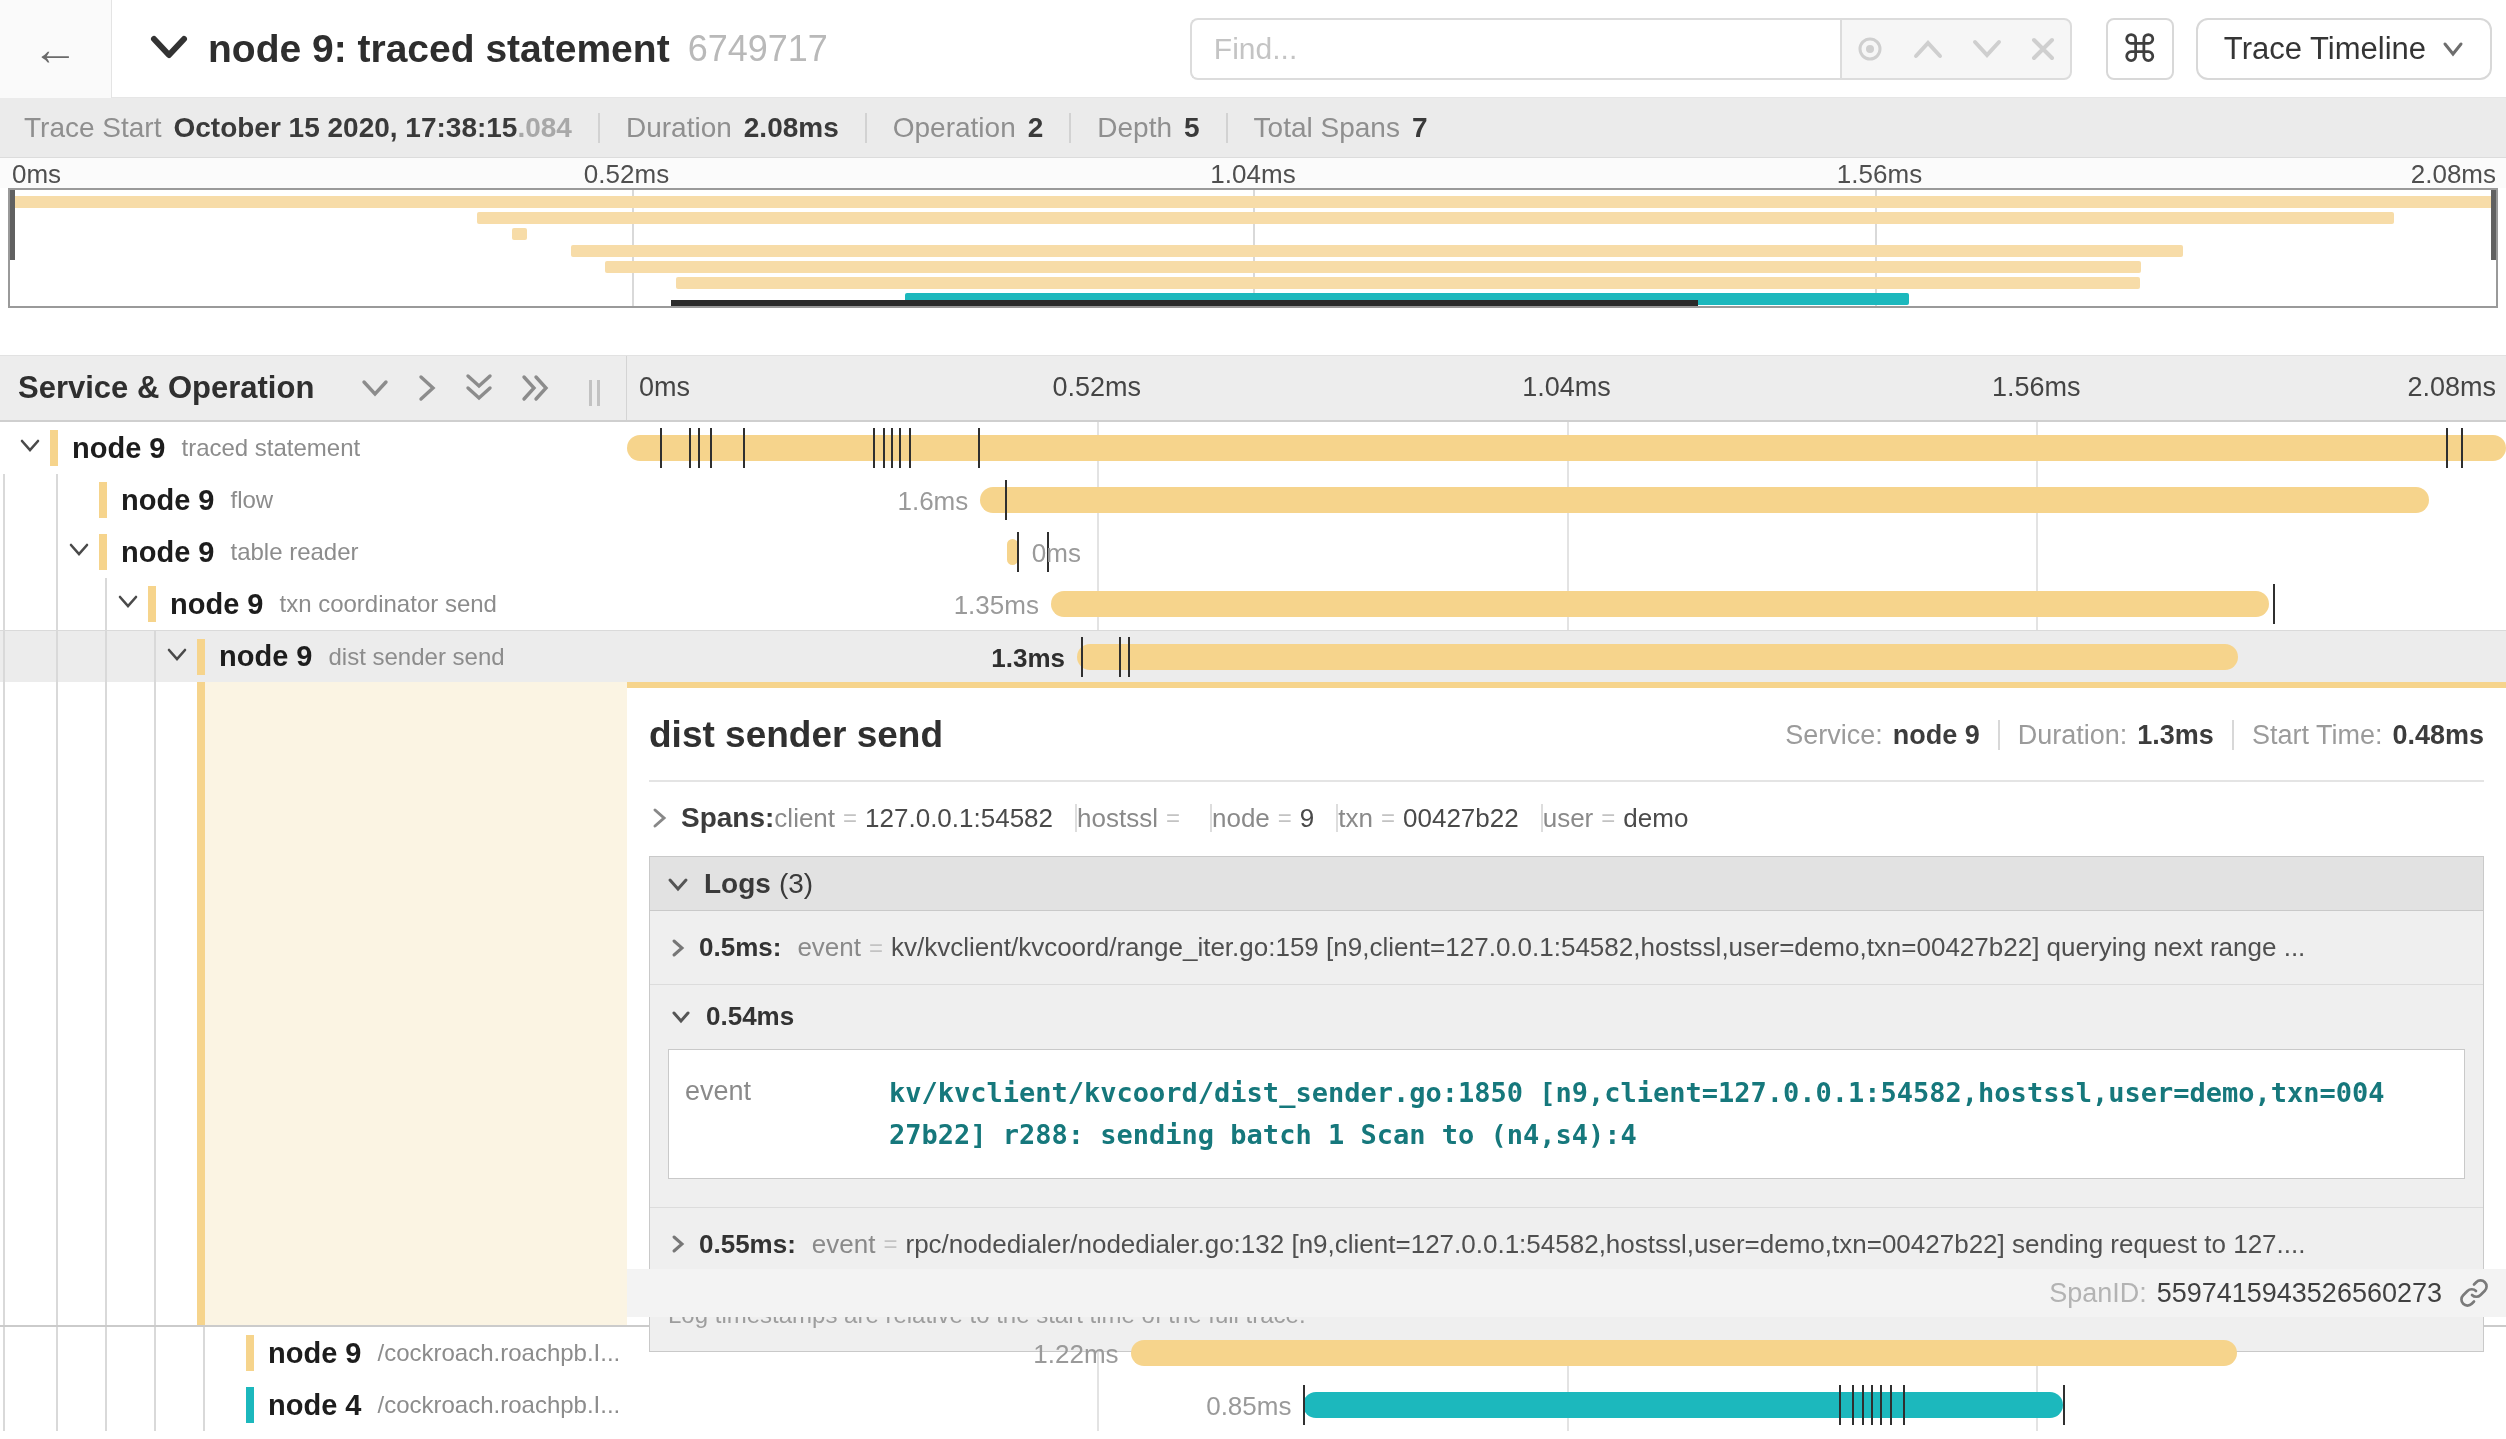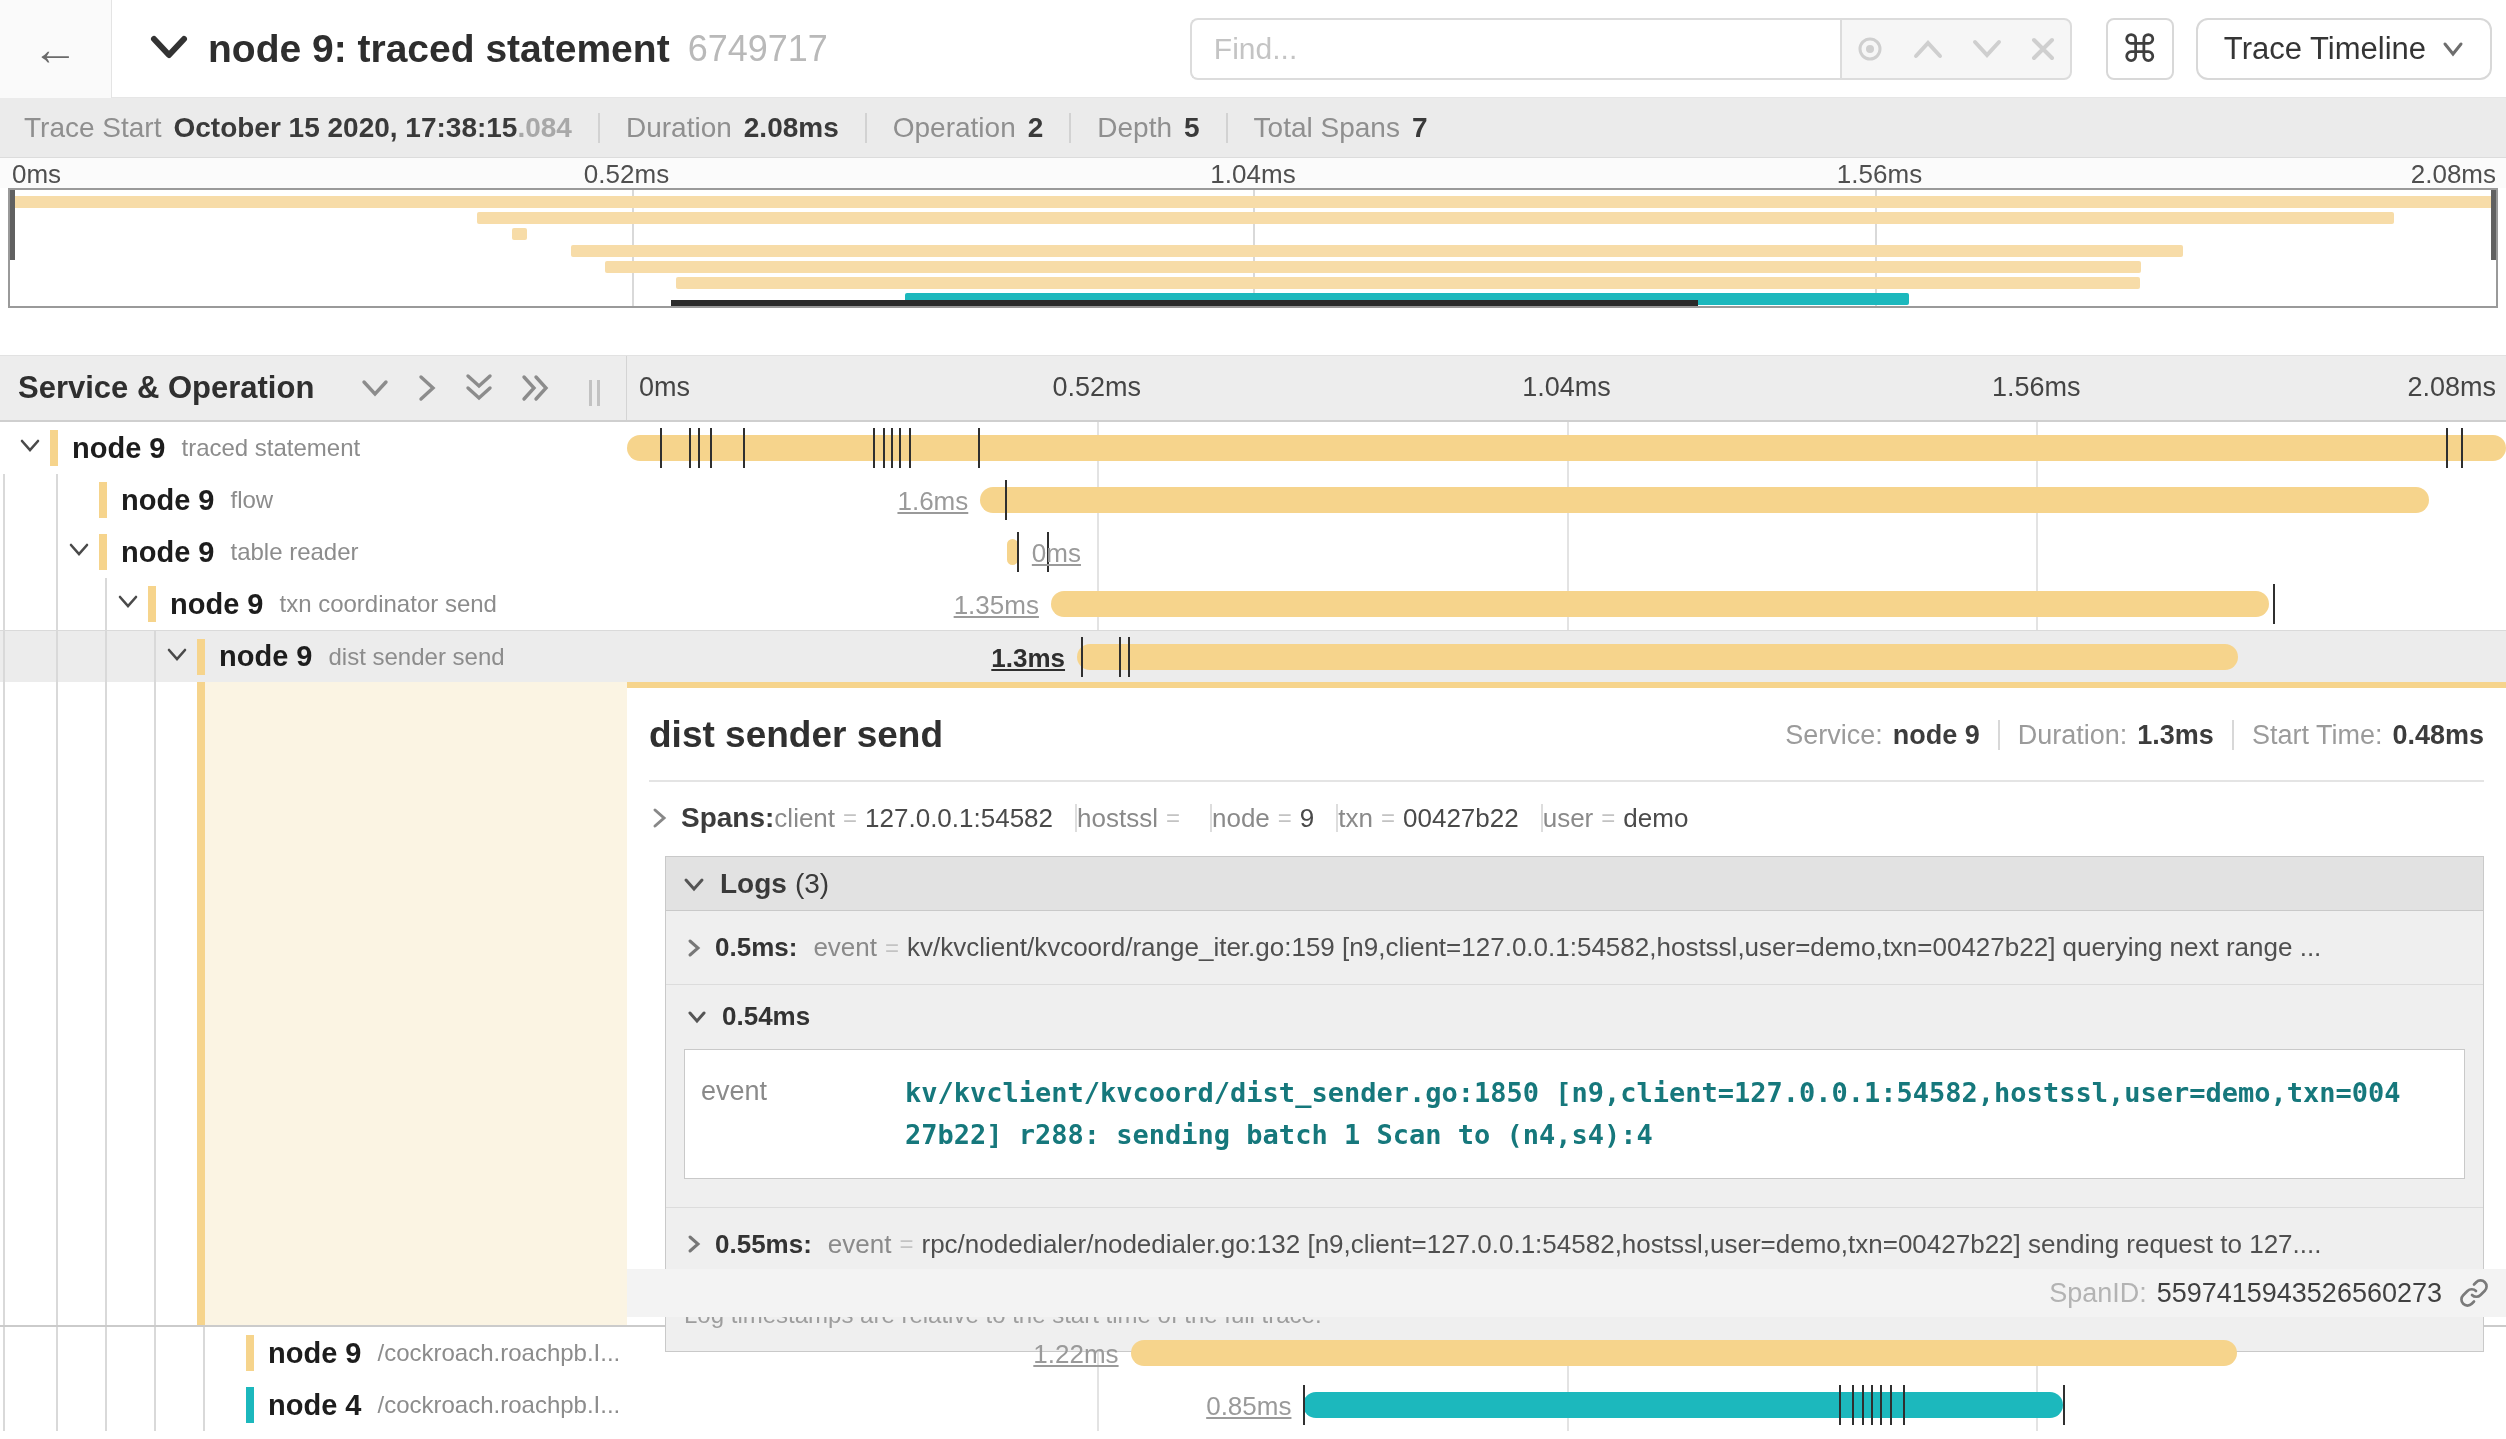--- a/index.html
+++ b/index.html
@@ -65,21 +65,21 @@
   .span-row.selected { background:#ececec; border-top:1px solid #dadada; }
   .row-left { width:627px; position:relative; flex:none; display:flex; align-items:center; overflow:hidden; }
   .row-right { flex:1; position:relative; }
   .guide { position:absolute; top:0; bottom:0; width:2px; background:#d9d9d9; }
   .svc-bar { position:absolute; top:8px; width:8px; height:36px; }
   .tree-chev { position:absolute; top:15px; cursor:pointer; }
   .svc-name { font-size:29px; font-weight:bold; color:#1d1d1d; white-space:nowrap; position:relative; }
   .op-name { font-size:24px; color:#8c8c8c; margin-left:16px; white-space:nowrap; overflow:hidden; text-overflow:clip; position:relative; flex:1; }
   .tl-bar { position:absolute; top:13px; height:26px; border-radius:13px; min-width:8px; }
   .tl-tick { position:absolute; top:6px; width:2px; height:40px; background:#2f2f2f; }
-  .tl-label { position:absolute; top:12px; font-size:26px; color:#9a9a9a; white-space:nowrap;text-decoration:underline; }
+  .tl-label { position:absolute; top:12px; font-size:26px; color:#9a9a9a; white-space:nowrap; }
   .tl-label.dark { color:#2f2f2f; font-weight:bold; }
 
   
   .detail-row { position:relative; height:645px; border-bottom:2px solid #cbcbcb; z-index:2; }
   .detail-gutter { position:absolute; left:0; top:0; bottom:0; width:627px; background:#fff; }
   .detail-band { position:absolute; left:197px; top:0; bottom:0; width:8px; }
   .detail-cream { position:absolute; left:205px; top:0; bottom:0; width:422px; }
   .detail-card { position:absolute; left:627px; right:0; top:0; bottom:8px; background:#fff; padding:0 22px; }
   .card-topline { position:absolute; left:0; right:0; top:0; height:6px; }
   .card-head { display:flex; align-items:center; margin-top:32px; }
@@ -89,21 +89,21 @@
   .stat-value { color:#3c3c3c; font-weight:bold; margin-left:10px; }
   .stat-sep { width:2px; height:30px; background:#d8d8d8; margin:0 18px; }
   .card-divider { border-bottom:2px solid #e4e4e4; margin-top:24px; }
   .tags-row { display:flex; align-items:center; padding:20px 0 14px 2px; font-size:26px; }
   .tags-title { font-size:28px; font-weight:bold; color:#3c3c3c; margin-left:14px; }
   .tag-item { display:flex; align-items:center; white-space:nowrap; }
   .tag-key { color:#8a8a8a; }
   .tag-eq { color:#c3c3c3; margin:0 8px; font-size:24px; }
   .tag-val { color:#4a4a4a; }
   .tag-sep { width:2px; height:28px; background:#ddd; margin-left:22px; }
-  .logs-box { border:1px solid #c9c9c9; background:#efefef; margin-top:8px;margin-left:16px; }
+  .logs-box { border:1px solid #c9c9c9; background:#efefef; margin-top:8px; }
   .logs-head { height:54px; background:#e2e2e2; border-bottom:1px solid #c9c9c9; display:flex; align-items:center; padding-left:16px; cursor:pointer; }
   .logs-title { font-size:28px; font-weight:bold; color:#3a3a3a; margin-left:14px; }
   .logs-count { font-size:28px; color:#3a3a3a; margin-left:8px; }
   .log-line { display:flex; align-items:center; height:74px; padding:0 20px; font-size:26px; white-space:nowrap; overflow:hidden; cursor:pointer; }
   .log-line.b-bottom { border-bottom:1px solid #dcdcdc; }
   .log-line.b-top { border-top:1px solid #dcdcdc; }
   .log-time { font-weight:bold; color:#333; margin-left:14px; }
   .log-key { color:#8a8a8a; margin-left:16px; }
   .log-eq { color:#c3c3c3; margin:0 8px; font-size:24px; }
   .log-val { color:#4f4f4f; overflow:hidden; white-space:nowrap; flex:1; }

